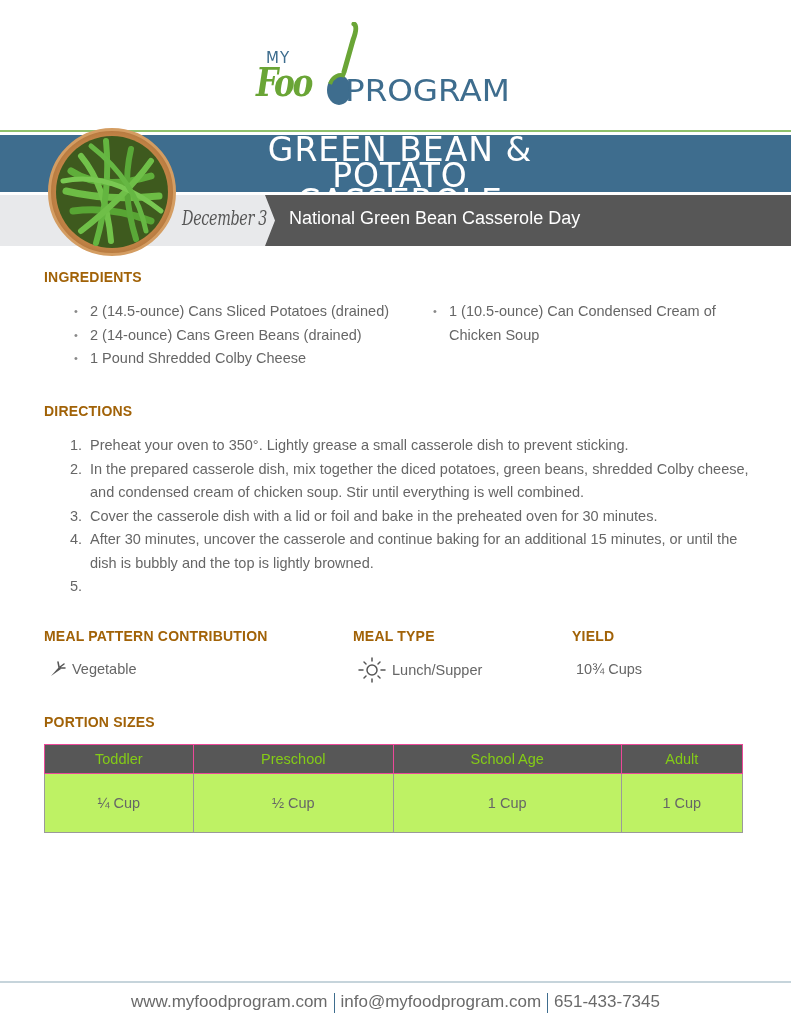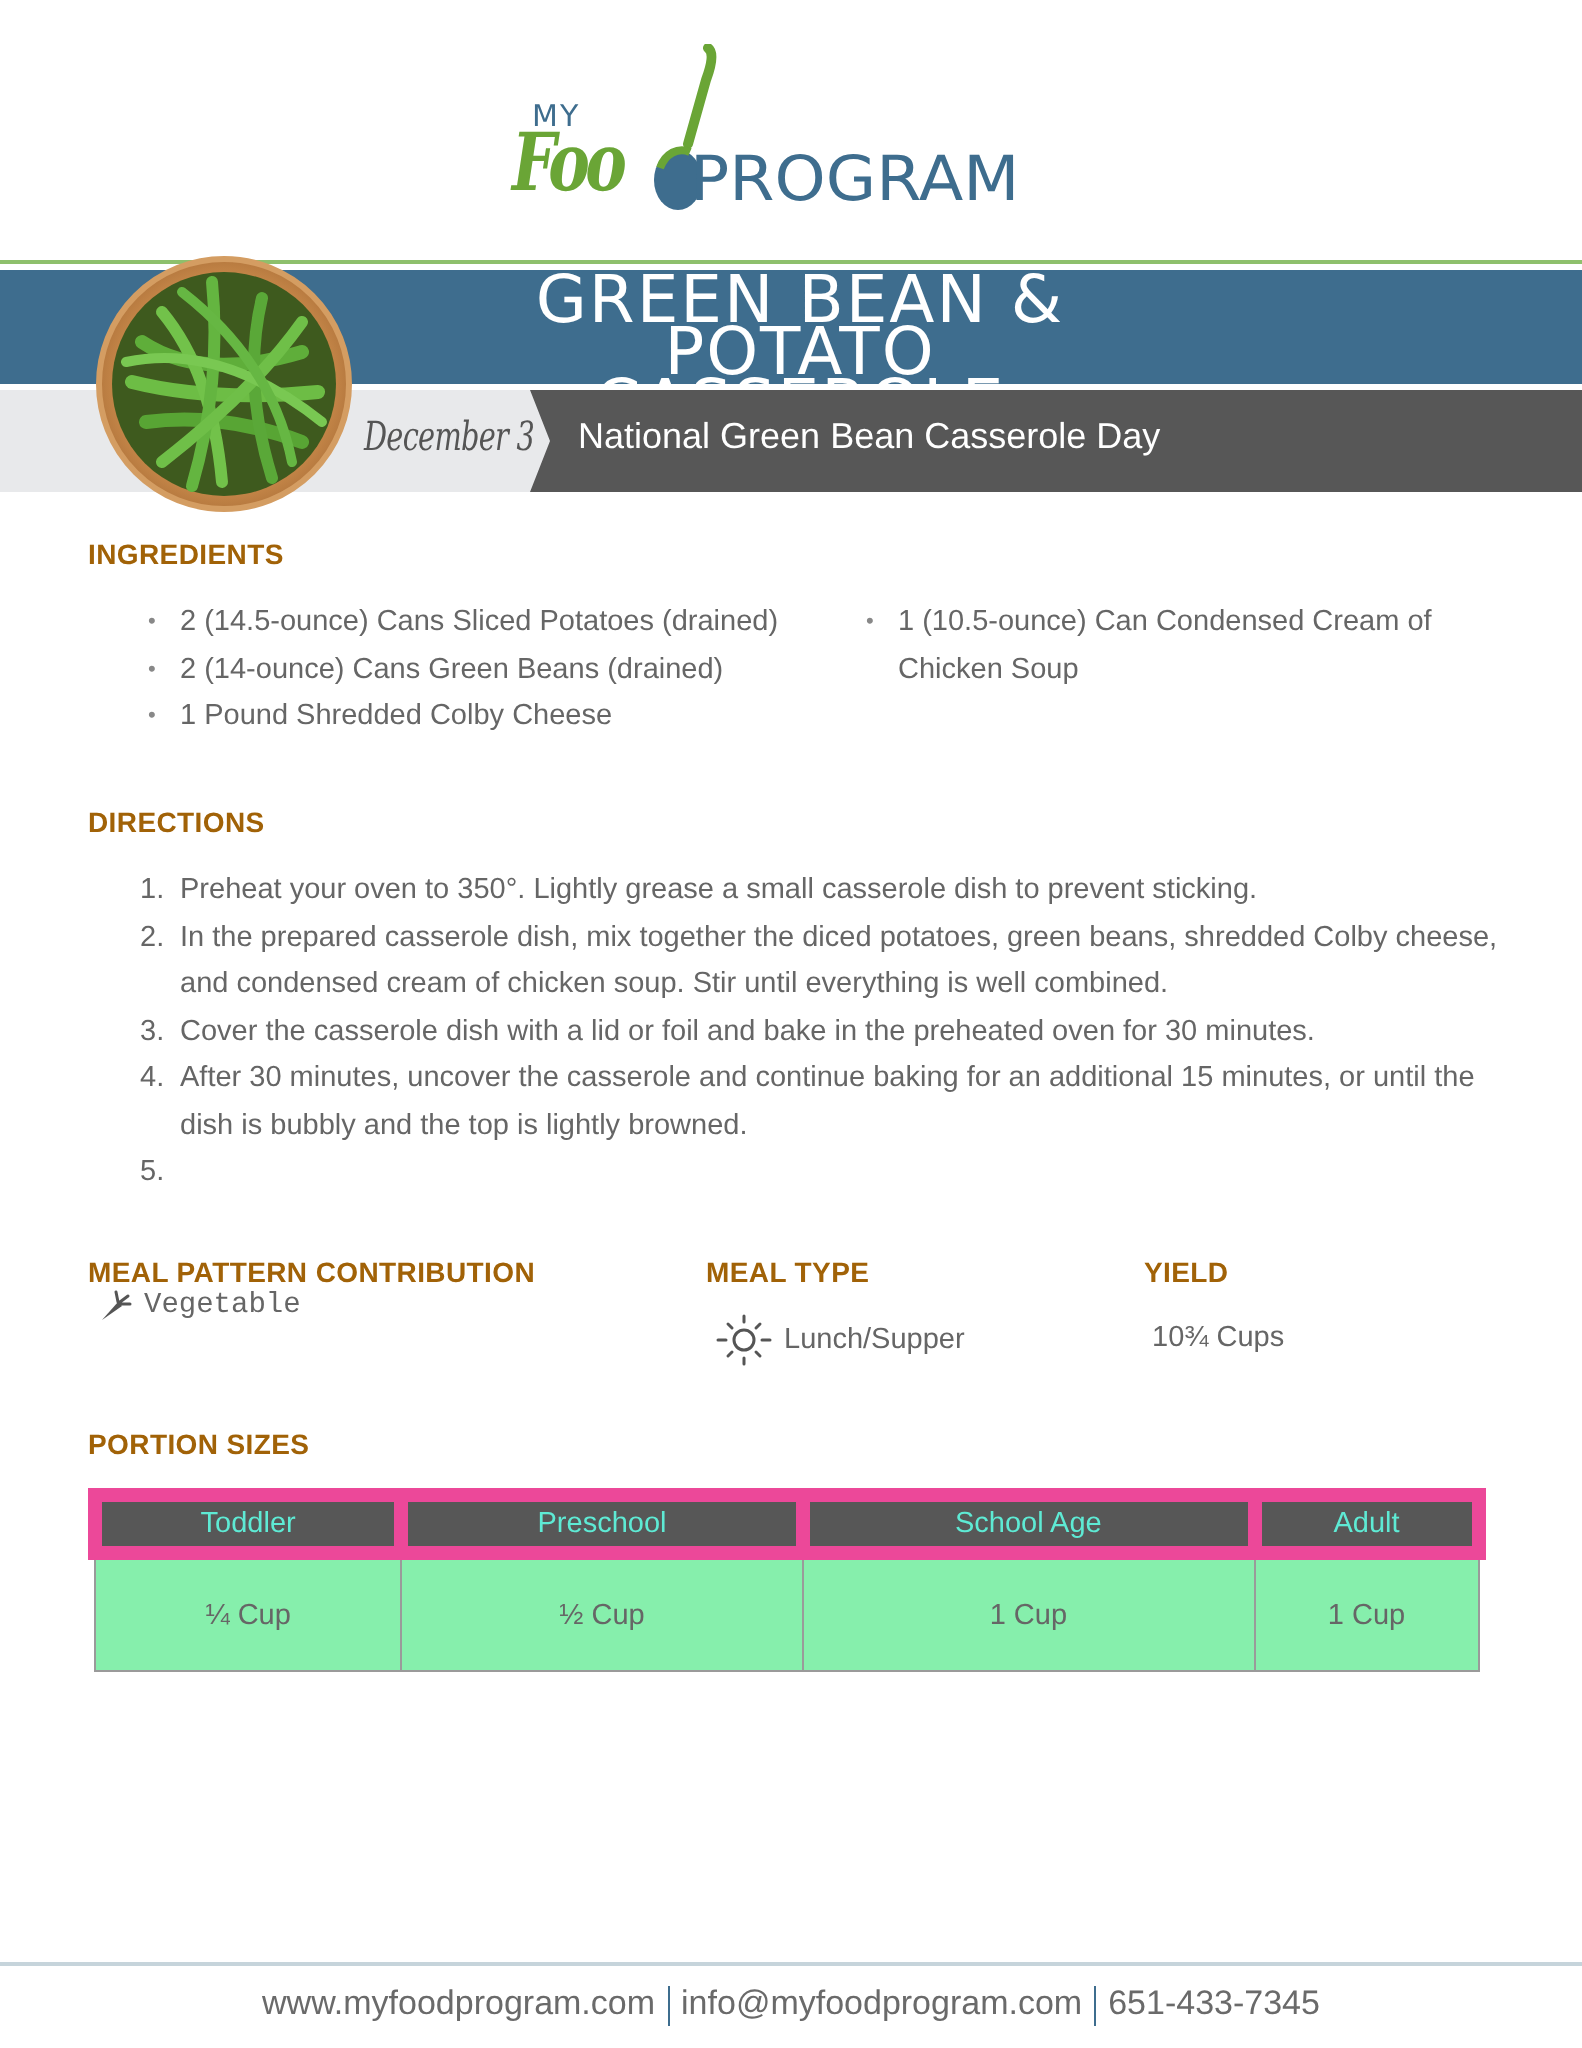--- a/index.html
+++ b/index.html
@@ -29,22 +29,22 @@
     .ing-list li { position: relative; padding-left: 16px; }
     .ing-list li::before { content: "•"; position: absolute; left: 0; top: 0; font-size: 11px; color: #888; }
     .dir-list { position: absolute; left: 70px; top: 434px; width: 680px; list-style: none; font-size: 14.5px; line-height: 23.5px; color: #666666; }
     .dir-list li { position: relative; padding-left: 20px; }
     .dir-list li .num { position: absolute; left: 0; top: 0; }
 
     .meta-value { position: absolute; font-size: 14.5px; color: #666666; display: flex; align-items: center; gap: 6px; }
 
     
     .portion-table { position: absolute; left: 44px; top: 744px; width: 699px; border-collapse: collapse; font-size: 14.5px; }
-    .portion-table th { background: #575757; color: #5eead4; font-weight: normal; height: 29px; border: 7px solid #ec4899; }
-    .portion-table td { height: 59px; border: 1px solid #9a9a9a; text-align: center; color: #666666; background: #86efac; }
+    .portion-table th { background: #575757; color: #84cc16; font-weight: normal; height: 29px; border: 1px solid #ec4899; }
+    .portion-table td { height: 59px; border: 1px solid #9a9a9a; text-align: center; color: #666666; background: #bef264; }
 
     
     .footer-line { position: absolute; left: 0; top: 981px; width: 791px; height: 2px; background: #c6d4db; }
     .footer { position: absolute; left: 0; top: 992px; width: 791px; text-align: center; font-size: 17px; color: #6a6a6a; }
     .footer .sep { display: inline-block; width: 1px; height: 20px; background: #3e6d8e; vertical-align: middle; margin: 0 6px; }
   </style>
 </head>
 <body>
 
 <div class="logo">
@@ -99,21 +99,21 @@
 <h2 class="section-head" style="left:44px; top:403px;">DIRECTIONS</h2>
 <ol class="dir-list">
   <li><span class="num">1.</span><span>Preheat your oven to 350°. Lightly grease a small casserole dish to prevent sticking.</span></li>
   <li><span class="num">2.</span><span>In the prepared casserole dish, mix together the diced potatoes, green beans, shredded Colby cheese, and condensed cream of chicken soup. Stir until everything is well combined.</span></li>
   <li><span class="num">3.</span><span>Cover the casserole dish with a lid or foil and bake in the preheated oven for 30 minutes.</span></li>
   <li><span class="num">4.</span><span>After 30 minutes, uncover the casserole and continue baking for an additional 15 minutes, or until the dish is bubbly and the top is lightly browned.</span></li>
   <li><span class="num">5.</span></li>
 </ol>
 
 <h2 class="section-head" style="left:44px; top:628px;">MEAL PATTERN CONTRIBUTION</h2>
-<div class="meta-value" style="left:50px; top:645px;font-family:Liberation Mono, monospace;">
+<div class="meta-value" style="left:50px; top:661px;">
   <svg width="16" height="16" viewBox="0 0 16 16">
     <path d="M1 15 L9 6 L11 8 Z" fill="#555"></path>
     <path d="M9 6 L8 1 M10 6 L14 3 M10 7 L15 7" stroke="#555" stroke-width="1.5" stroke-linecap="round"></path>
   </svg>
   <span>Vegetable</span>
 </div>
 
 <h2 class="section-head" style="left:353px; top:628px;">MEAL TYPE</h2>
 <div class="meta-value" style="left:358px; top:657px; ">
   <svg width="28" height="26" viewBox="0 0 28 26">

